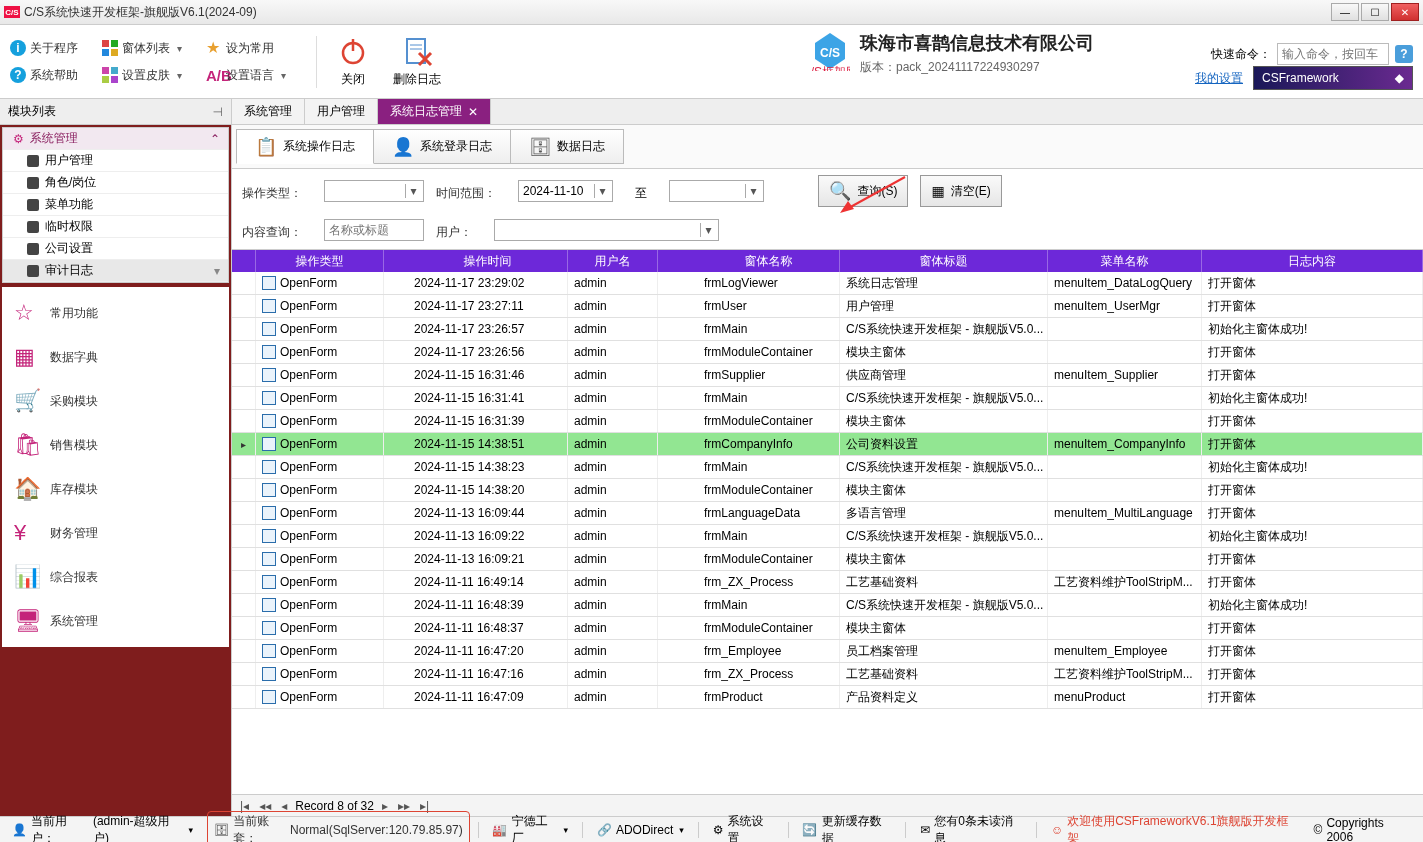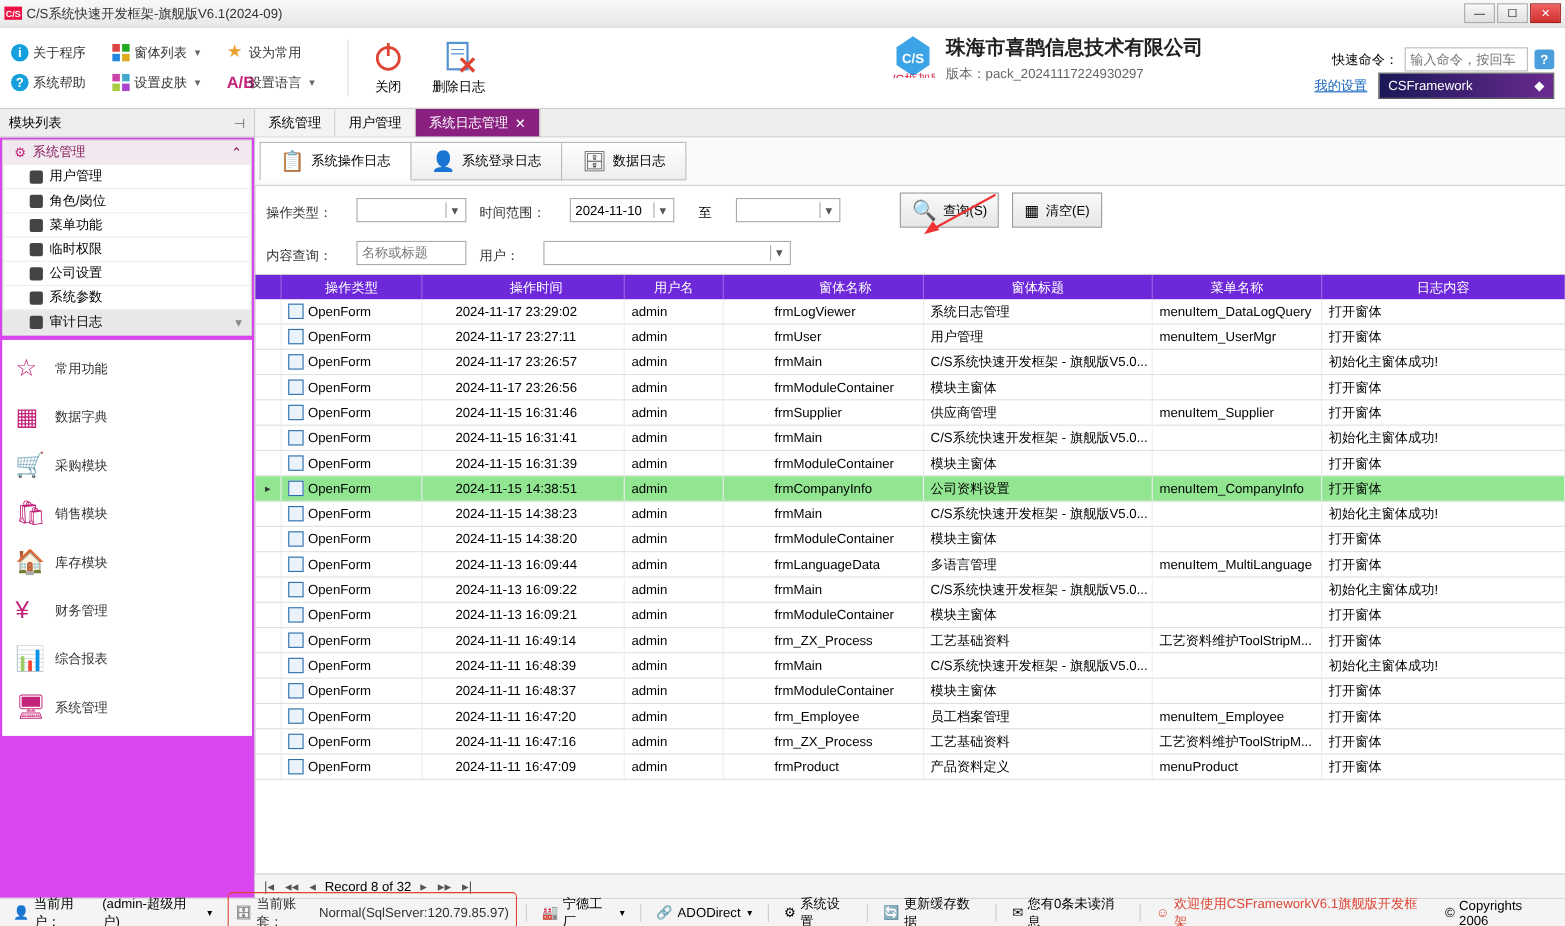--- a/index.html
+++ b/index.html
@@ -22,21 +22,21 @@
 .toolbar .brand { position:absolute; left:810px; top:6px; display:flex; align-items:flex-start; gap:10px; }
 .toolbar .brand .logo { width:40px; height:40px; }
 .toolbar .quick { position:absolute; right:10px; top:18px; display:flex; align-items:center; gap:6px; }
 .toolbar .quick input { width:112px; height:22px; border:1px solid #bbb; padding:0 4px; }
 .toolbar .quick .help { width:18px; height:18px; background:#4a9edb; color:#fff; border-radius:3px; display:flex; align-items:center; justify-content:center; font-weight:bold; cursor:pointer;}
 .toolbar .rightlinks { position:absolute; right:10px; bottom:8px; display:flex; align-items:center; gap:10px; }
 .toolbar .rightlinks a { color:#1565c0; text-decoration:underline; cursor:pointer; }
 .toolbar .rightlinks .banner { width:160px; height:24px; background:linear-gradient(90deg,#1a1858,#6a2a90); color:#fff; display:flex; align-items:center; padding:0 8px; font-size:11px; border:1px solid #555;}
 
 .main { display:flex; height: calc(100% - 25px - 74px - 26px); }
-.side { width: 232px; border-right:1px solid #ccc; display:flex; flex-direction:column; background:#d946ef;}
+.side { width: 232px; border-right:1px solid #ccc; display:flex; flex-direction:column; background:#7f1d1d;}
 .side .hdr { height:26px; background:#eee; border-bottom:1px solid #ccc; display:flex; align-items:center; padding:0 8px; justify-content:space-between; }
 .side .hdr .pin { cursor:pointer; color:#666;}
 .side .tree { flex:0 0 auto; background:#fff; border:1px solid #ccc; margin:2px; }
 .side .treeitem { height:22px; display:flex; align-items:center; padding:0 8px 0 24px; gap:6px; cursor:pointer; border-bottom:1px solid #eee; position:relative;}
 .side .treeitem.root { background:#f2e8f0; padding-left:10px; color:#8a2060;}
 .side .treeitem.root .exp { position:absolute; right:8px; }
 .side .treeitem.sel { background:#e8e8e8; }
 .side .treeitem .cube { width:12px; height:12px; background:#444; transform:rotate(0deg); border-radius:2px; }
 .side .shortcuts { background:#fff; margin:2px; padding:4px 0; }
 .side .sc { height:44px; display:flex; align-items:center; padding:0 12px; gap:10px; cursor:pointer; color:#c4247a;}
@@ -213,24 +213,20 @@
             <span>菜单功能</span>
           </div>
           <div class="treeitem">
             <span class="cube"></span>
             <span>临时权限</span>
           </div>
           <div class="treeitem">
             <span class="cube"></span>
             <span>公司设置</span>
           </div>
-          <div class="treeitem">
-            <span class="cube"></span>
-            <span>系统参数</span>
-          </div>
           <div class="treeitem sel">
             <span class="cube"></span>
             <span>审计日志</span>
             <span style="margin-left:auto;color:#888">▾</span>
           </div>
         </div>
     </div>
     <div class="shortcuts" id="shortcuts">
         <div class="sc">
           <span class="scic" style="font-size:22px;color:#c4247a">☆</span>

